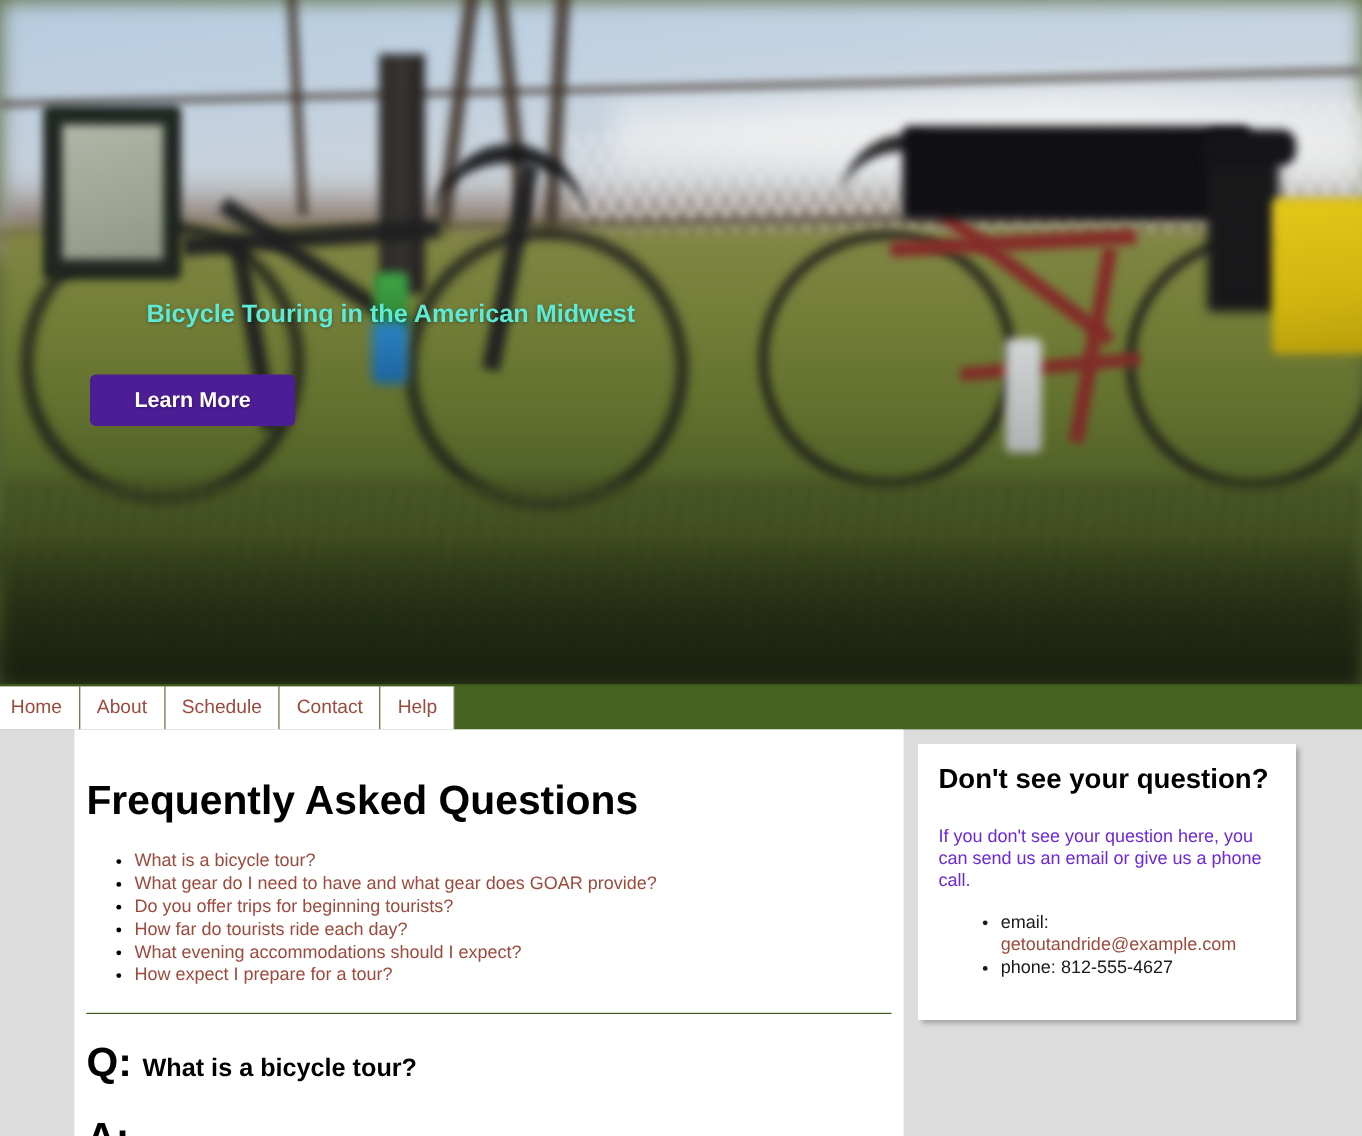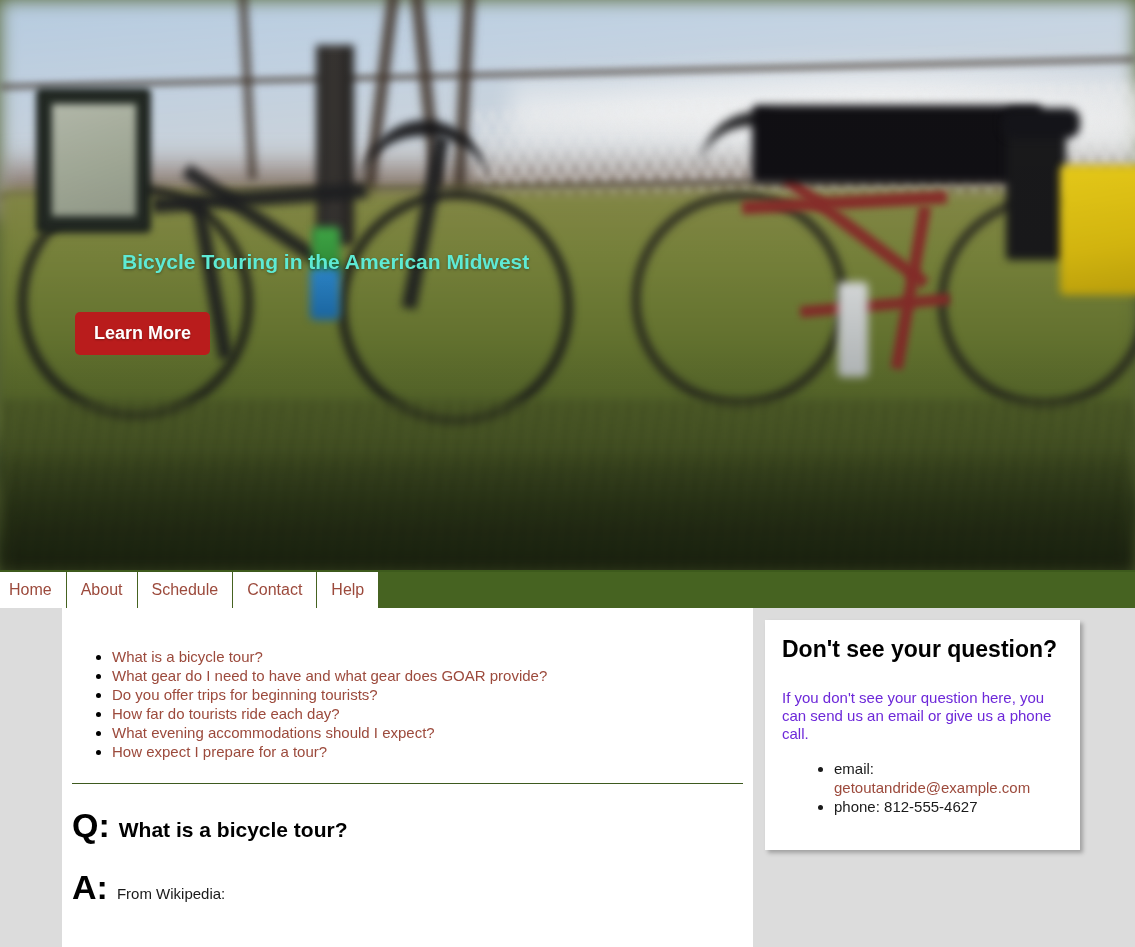--- a/index.html
+++ b/index.html
@@ -249,22 +249,22 @@
   .hero-sub {
     margin: 10px 0 0 50px;
     font-size: 21px;
     color: #5eead4;
     text-shadow: 0 1px 3px rgba(0,0,0,.35);
     font-weight: bold;
   }
   .learn-more {
     display: inline-block;
     margin: 38px 0 0 3px;
-    padding: 11px 19px;
-    background: #b91c1c;
+    padding: 11px 37px;
+    background: #4c1d95;
     color: #ffffff;
     font-size: 18px;
     font-weight: bold;
     border: none;
     border-radius: 5px;
     cursor: pointer;
     font-family: "Liberation Sans", sans-serif;
     text-shadow: 0 1px 2px rgba(0,0,0,.3);
   }
 
@@ -458,20 +458,21 @@
   <a class="nav-item" href="#">About</a>
   <a class="nav-item" href="#">Schedule</a>
   <a class="nav-item" href="#">Contact</a>
   <a class="nav-item" href="#">Help</a>
 </nav>
 
 <div class="page">
 
   <div class="content-card">
     <div class="content-inner">
+      <h1 class="faq-heading">Frequently Asked Questions</h1>
 
       <ul class="faq-list">
         <li><a href="#">What is a bicycle tour?</a></li>
         <li><a href="#">What gear do I need to have and what gear does GOAR provide?</a></li>
         <li><a href="#">Do you offer trips for beginning tourists?</a></li>
         <li><a href="#">How far do tourists ride each day?</a></li>
         <li><a href="#">What evening accommodations should I expect?</a></li>
         <li><a href="#">How expect I prepare for a tour?</a></li>
       </ul>
 

